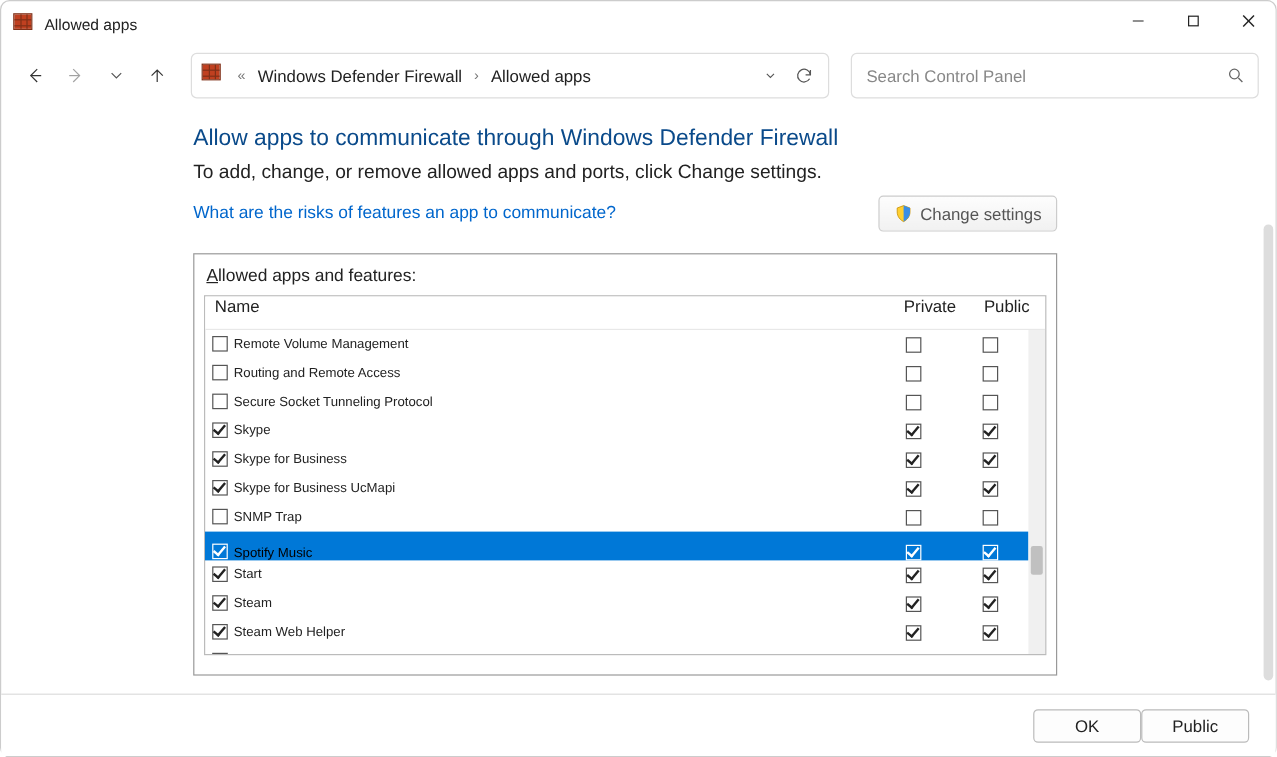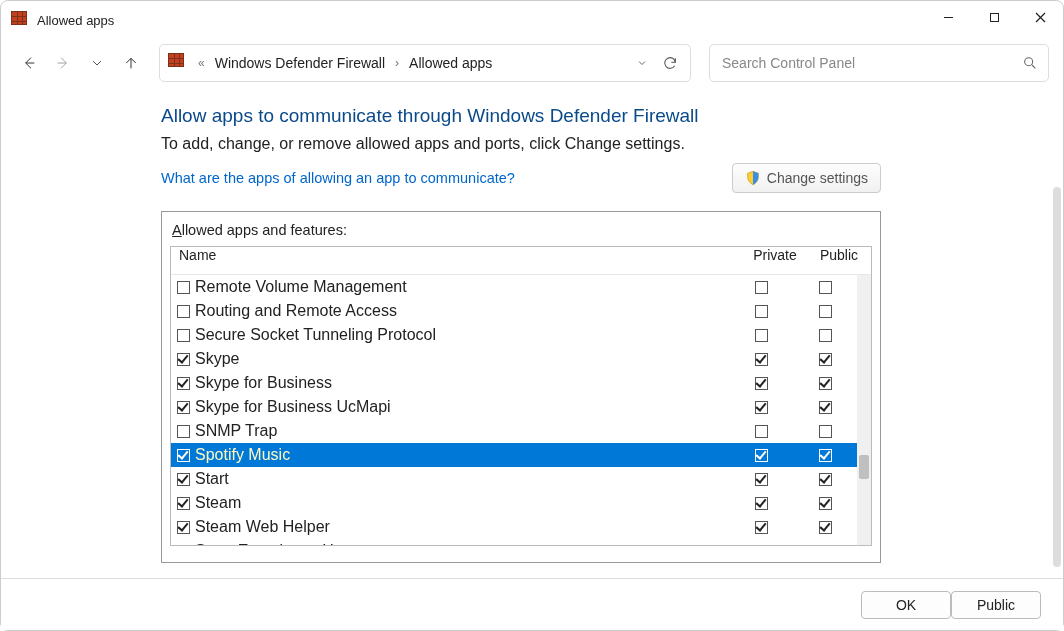--- a/index.html
+++ b/index.html
@@ -33,22 +33,22 @@
   .changebtn { margin-left:auto; height:30px; border:1px solid #ccc; border-radius:4px; background:linear-gradient(#fdfdfd,#f1f1f1); font-size:14px; color:#555; padding:0 12px; display:flex; align-items:center; gap:6px;}
   .changebtn .shieldicon { width:16px; height:16px; }
   .listbox { border:1px solid #999; margin-top:18px; padding:8px 8px 0 8px; position:relative; height:352px; }
   .listlabel { font-size:14.5px; color:#222; padding:2px 0 8px 2px;}
   .listlabel .ul { text-decoration:underline; }
   .grid { border:1px solid #bbb; height:300px; overflow:hidden; position:relative; background:#fff;}
   .ghead { display:flex; height:28px; border-bottom:1px solid #e8e8e8; font-size:14px; color:#222; background:#fff;}
   .col-name { flex:1; padding-left:8px;}
   .col-pv, .col-pb { width:64px; text-align:center; }
   .gbody { position:absolute; top:28px; bottom:0; left:0; right:14px; overflow:hidden auto;}
-  .grow { display:flex; height:24px; align-items:center; font-size:16px; color:#222;}
-  .grow.selected { background:#0078d7; color:#fef9c3; }
+  .grow { display:flex; height:24px; align-items:center; font-size:11px; color:#222;}
+  .grow.selected { background:#0078d7; color:#000000;align-items:flex-end; }
   .grow .cbx { width:14px; height:14px; margin:0 4px 0 6px; flex-shrink:0;}
   .grow .nm { flex:1; white-space:nowrap; overflow:hidden; text-overflow:ellipsis;}
   .grow .pv, .grow .pb { width:64px; display:flex; justify-content:center;}
   .gscroll { position:absolute; right:0; top:28px; bottom:0; width:14px; background:#f0f0f0;}
   .gscroll .thumb { position:absolute; left:2px; right:2px; top:180px; height:24px; background:#c0c0c0; border-radius:2px;}
   .outerscroll { position:absolute; right:2px; top:100px; width:8px; height:380px; background:#ddd; border-radius:4px;}
   .footer { height:52px; border-top:1px solid #ddd; display:flex; align-items:center; justify-content:flex-end; padding:0 22px; gap:0; background:#fff;}
   .footer button { width:90px; height:28px; border:1px solid #bbb; border-radius:4px; background:#fdfdfd; font-size:14px; color:#222;}
   .chk { display:inline-block; width:13px; height:13px; border:1px solid #555; position:relative; background:#fff;}
   .chk.on::after { content:""; position:absolute; left:2px; top:-1px; width:4px; height:8px; border:solid #222; border-width:0 2px 2px 0; transform:rotate(40deg);}
@@ -138,21 +138,21 @@
         </svg>
     </div>
   </div>
 
   <div class="content">
     <div class="outerscroll"></div>
     <div class="inner">
       <h1 class="heading">Allow apps to communicate through Windows Defender Firewall</h1>
       <p class="subtext">To add, change, or remove allowed apps and ports, click Change settings.</p>
       <div class="toprow">
-        <a href="#" class="risklink">What are the apps of allowing an app to communicate?</a>
+        <a href="#" class="risklink">What are the risks of features an app to communicate?</a>
         <button class="changebtn">
           <svg class="shieldicon" viewBox="0 0 24 24">
               <path d="M12 2l8 3v5c0 6-4 10-8 12-4-2-8-6-8-12V5l8-3z" fill="#ffcf30" stroke="#c89000" stroke-width="1"></path>
               <path d="M12 2v20" stroke="#3a8ee6" stroke-width="0"></path>
               <path d="M12 2l8 3v5c0 6-4 10-8 12V2z" fill="#3a8ee6"></path>
             </svg>
           <span>Change settings</span>
         </button>
       </div>
 

